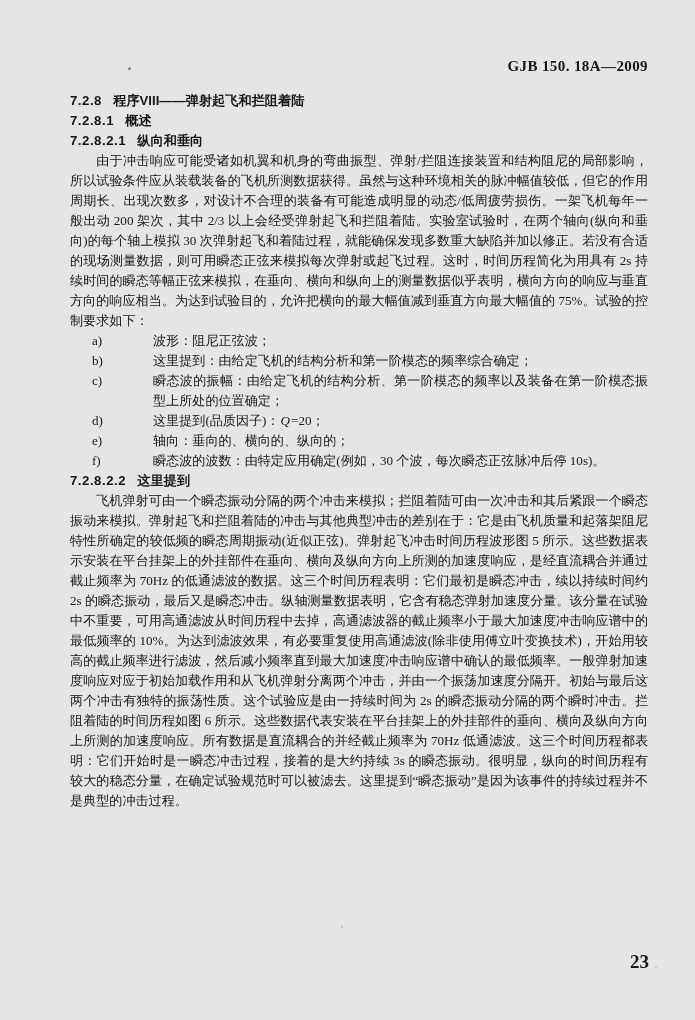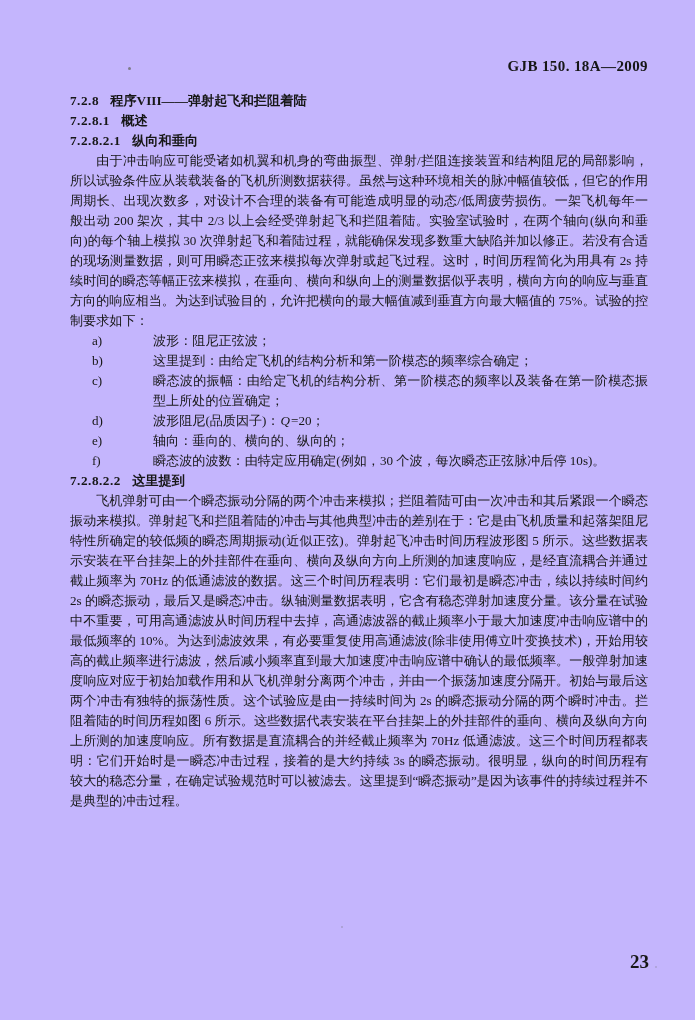--- a/index.html
+++ b/index.html
@@ -2,36 +2,36 @@
 <html lang="zh"><head>
 <meta charset="utf-8">
 <title>GJB 150.18A-2009 p.23</title>
 <style>
   html,body{margin:0;padding:0;}
   body{
     width:695px;height:1020px;position:relative;
     background:#ffffff;color:#171717;
     font-family:"Liberation Serif","DejaVu Serif",serif;
   }
-  .page{position:absolute;inset:0;background:#c4b5fd;overflow:hidden;padding-left:24px;}
+  .page{position:absolute;inset:0;background:#e5e5e5;overflow:hidden;padding-left:24px;}
   .doc-header{
     position:absolute;top:58px;left:70px;width:578px;
     text-align:right;font-size:15px;font-weight:bold;letter-spacing:.4px;
     font-family:"Liberation Serif","DejaVu Serif",serif;
   }
   .content{
     position:absolute;top:91px;left:70px;width:578px;
     font-size:13.1px;line-height:20px;text-align:justify;
     letter-spacing:0;
   }
   .para{margin:0;text-indent:2em;}
   .para.no-indent{text-indent:0;}
   .heading{
     margin:0;
-    font-family:Liberation Serif, serif;
+    font-family:Liberation Sans, sans-serif;
     font-weight:bold;font-size:13.2px;line-height:20px;
     text-align:left;
   }
   .h-num{margin-right:.85em;letter-spacing:.04em;}
   .list{margin:0;padding-left:22px;}
   .list-item{display:flex;margin:0;}
   .li-label{flex:0 0 21px;width:21px;}
   .li-text{flex:1;text-align:justify;margin-left:40px;}
   .qvar{font-style:italic;font-family:"Liberation Serif","DejaVu Serif",serif;padding:0 1px;}
   .page-number{
@@ -86,21 +86,21 @@
         <span class="li-text">这里提到：由给定飞机的结构分析和第一阶模态的频率综合确定；</span>
       </div>
 
       <div class="list-item">
         <span class="li-label">c)</span>
         <span class="li-text">瞬态波的振幅：由给定飞机的结构分析、第一阶模态的频率以及装备在第一阶模态振型上所处的位置确定；</span>
       </div>
 
       <div class="list-item">
         <span class="li-label">d)</span>
-        <span class="li-text"><span>波形阻尼(品质因子)：</span><span class="qvar">Q</span><span>=20；</span></span>
+        <span class="li-text"><span>这里提到(品质因子)：</span><span class="qvar">Q</span><span>=20；</span></span>
       </div>
 
       <div class="list-item">
         <span class="li-label">e)</span>
         <span class="li-text">轴向：垂向的、横向的、纵向的；</span>
       </div>
 
       <div class="list-item">
         <span class="li-label">f)</span>
         <span class="li-text">瞬态波的波数：由特定应用确定(例如，30 个波，每次瞬态正弦脉冲后停 10s)。</span>

